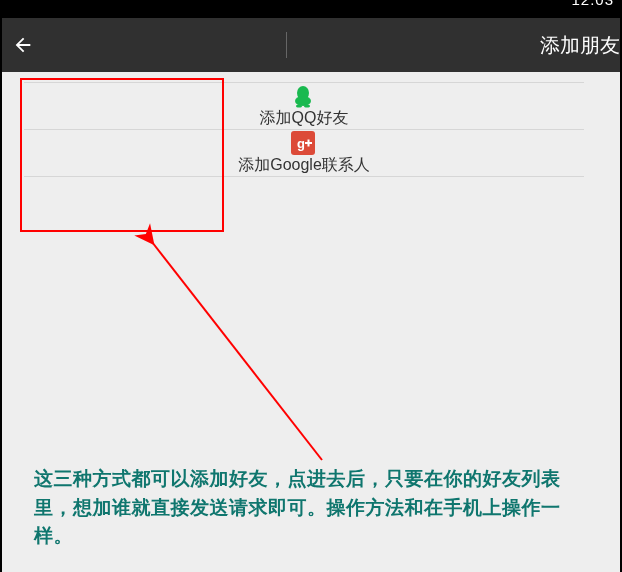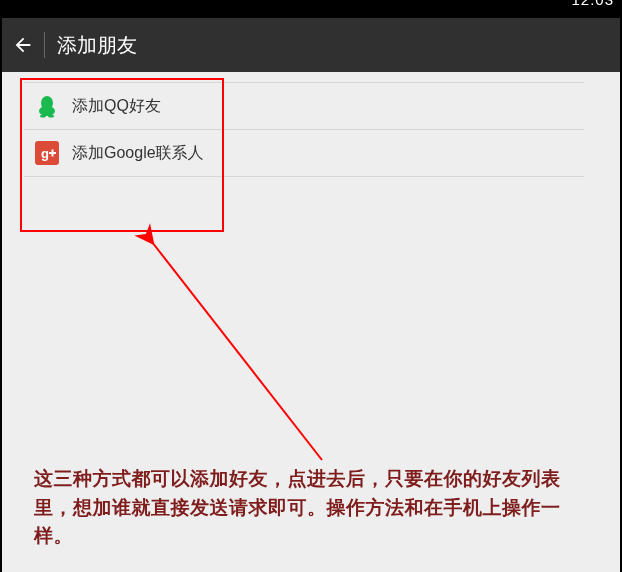--- a/index.html
+++ b/index.html
@@ -1,30 +1,30 @@
 <!DOCTYPE html>
 <html><head>
 <meta charset="utf-8">
 <style>
   html,body{margin:0;padding:0;font-family:"Helvetica Neue",Arial,"Microsoft YaHei",sans-serif;}
   .stage{width:622px;height:572px;background:#eeeeee;position:relative;overflow:hidden;border-left:2px solid #000;border-right:2px solid #000;box-sizing:border-box;}
   .statusbar{height:18px;background:#000;color:#fff;position:relative;}
   .statusbar .time{position:absolute;right:6px;top:-9px;font-size:15px;letter-spacing:1px;font-weight:500;}
-  .header{height:54px;background:#303030;display:flex;align-items:center;}
+  .header{height:54px;background:#303030;display:flex;align-items:center;justify-content:space-between;}
   .back{width:42px;height:54px;display:flex;align-items:center;justify-content:center;cursor:pointer;}
   .vline{width:1px;height:26px;background:#666;}
   .title{color:#fff;font-size:20px;margin-left:12px;}
   .body{position:relative;}
   .list{position:absolute;left:22px;top:10px;width:560px;border-top:1px solid #d6d6d6;}
-  .row{height:46px;display:flex;align-items:center;background:#eeeeee;border-bottom:1px solid #d6d6d6;cursor:pointer;}
+  .row{height:46px;display:flex;align-items:center;background:#eeeeee;border-bottom:1px solid #d6d6d6;cursor:pointer;flex-direction:column;}
   .row .icon{width:26px;height:26px;margin-left:10px;margin-right:12px;display:flex;align-items:center;justify-content:center;}
   .row .label{font-size:16px;color:#333;}
   .hlbox{position:absolute;left:18px;top:6px;width:200px;height:150px;border:2px solid #ff0000;pointer-events:none;}
   .arrow-svg{position:absolute;left:0;top:0;pointer-events:none;}
-  .anno{position:absolute;left:32px;top:393px;width:550px;color:#7f1d1d;font-size:19px;font-weight:620;line-height:1.5;letter-spacing:0.5px;}
+  .anno{position:absolute;left:32px;top:393px;width:550px;color:#0f766e;font-size:19px;font-weight:620;line-height:1.5;letter-spacing:0.5px;}
 </style>
 </head>
 <body>
 
 <div class="stage">
 
   <div class="statusbar">
     <span class="time">12.03</span>
   </div>
 

